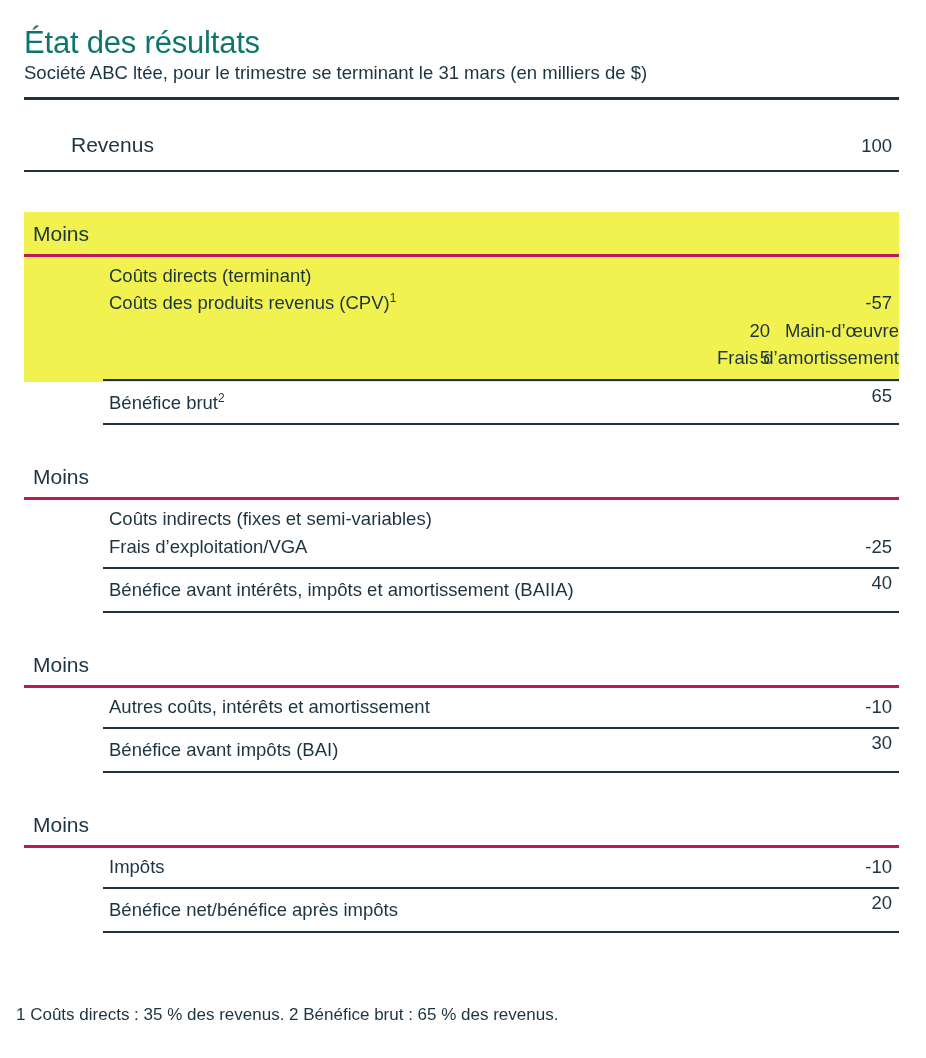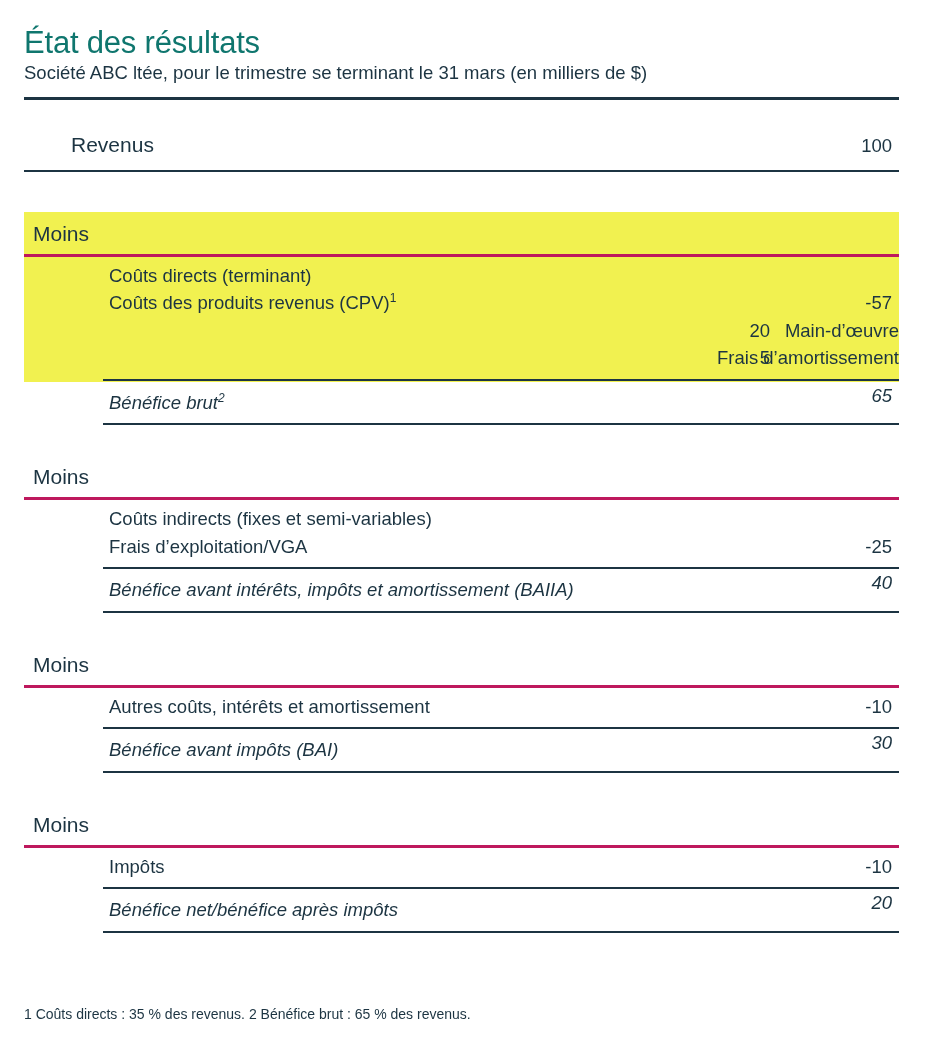--- a/index.html
+++ b/index.html
@@ -28,27 +28,27 @@
 
   .hl { background:#F1F150; margin-top:40px; padding-bottom:1px; }
   .hl .group-heading { padding-top:8px; }
 
   .plain-group { margin-top:38px; }
 
   .rows-block { margin-left:79px; padding:5px 0 7px; border-bottom:2px solid #1C3442; }
   .rows-block .row { padding-left:6px; }
   .rows-block .row.indent2 { padding-left:39px;text-align:right; }
 
-  .total-row { margin-left:79px; padding:7px 0 7px; border-bottom:2px solid #1C3442;font-style:italic; }
+  .total-row { margin-left:79px; padding:7px 0 7px; border-bottom:2px solid #1C3442; }
   .total-row .row-label { padding-left:6px; }
 
   .row-value-abs { position:absolute; right:7px; top:0; }
   .mid-value-abs { position:absolute; right:129px; top:0; }
 
-  .footnote { position:absolute; left:24px; top:1006px; font-size:14px; line-height:17px; }
+  .footnote { position:absolute; left:16px; top:1006px; font-size:17px; line-height:17px; }
 </style>
 </head>
 <body>
 
 <div class="page">
   <div class="content">
 
     <h1 class="title">État des résultats</h1>
     <p class="subtitle">Société ABC ltée, pour le trimestre se terminant le 31 mars (en milliers de $)</p>
     <div class="top-rule"></div>

